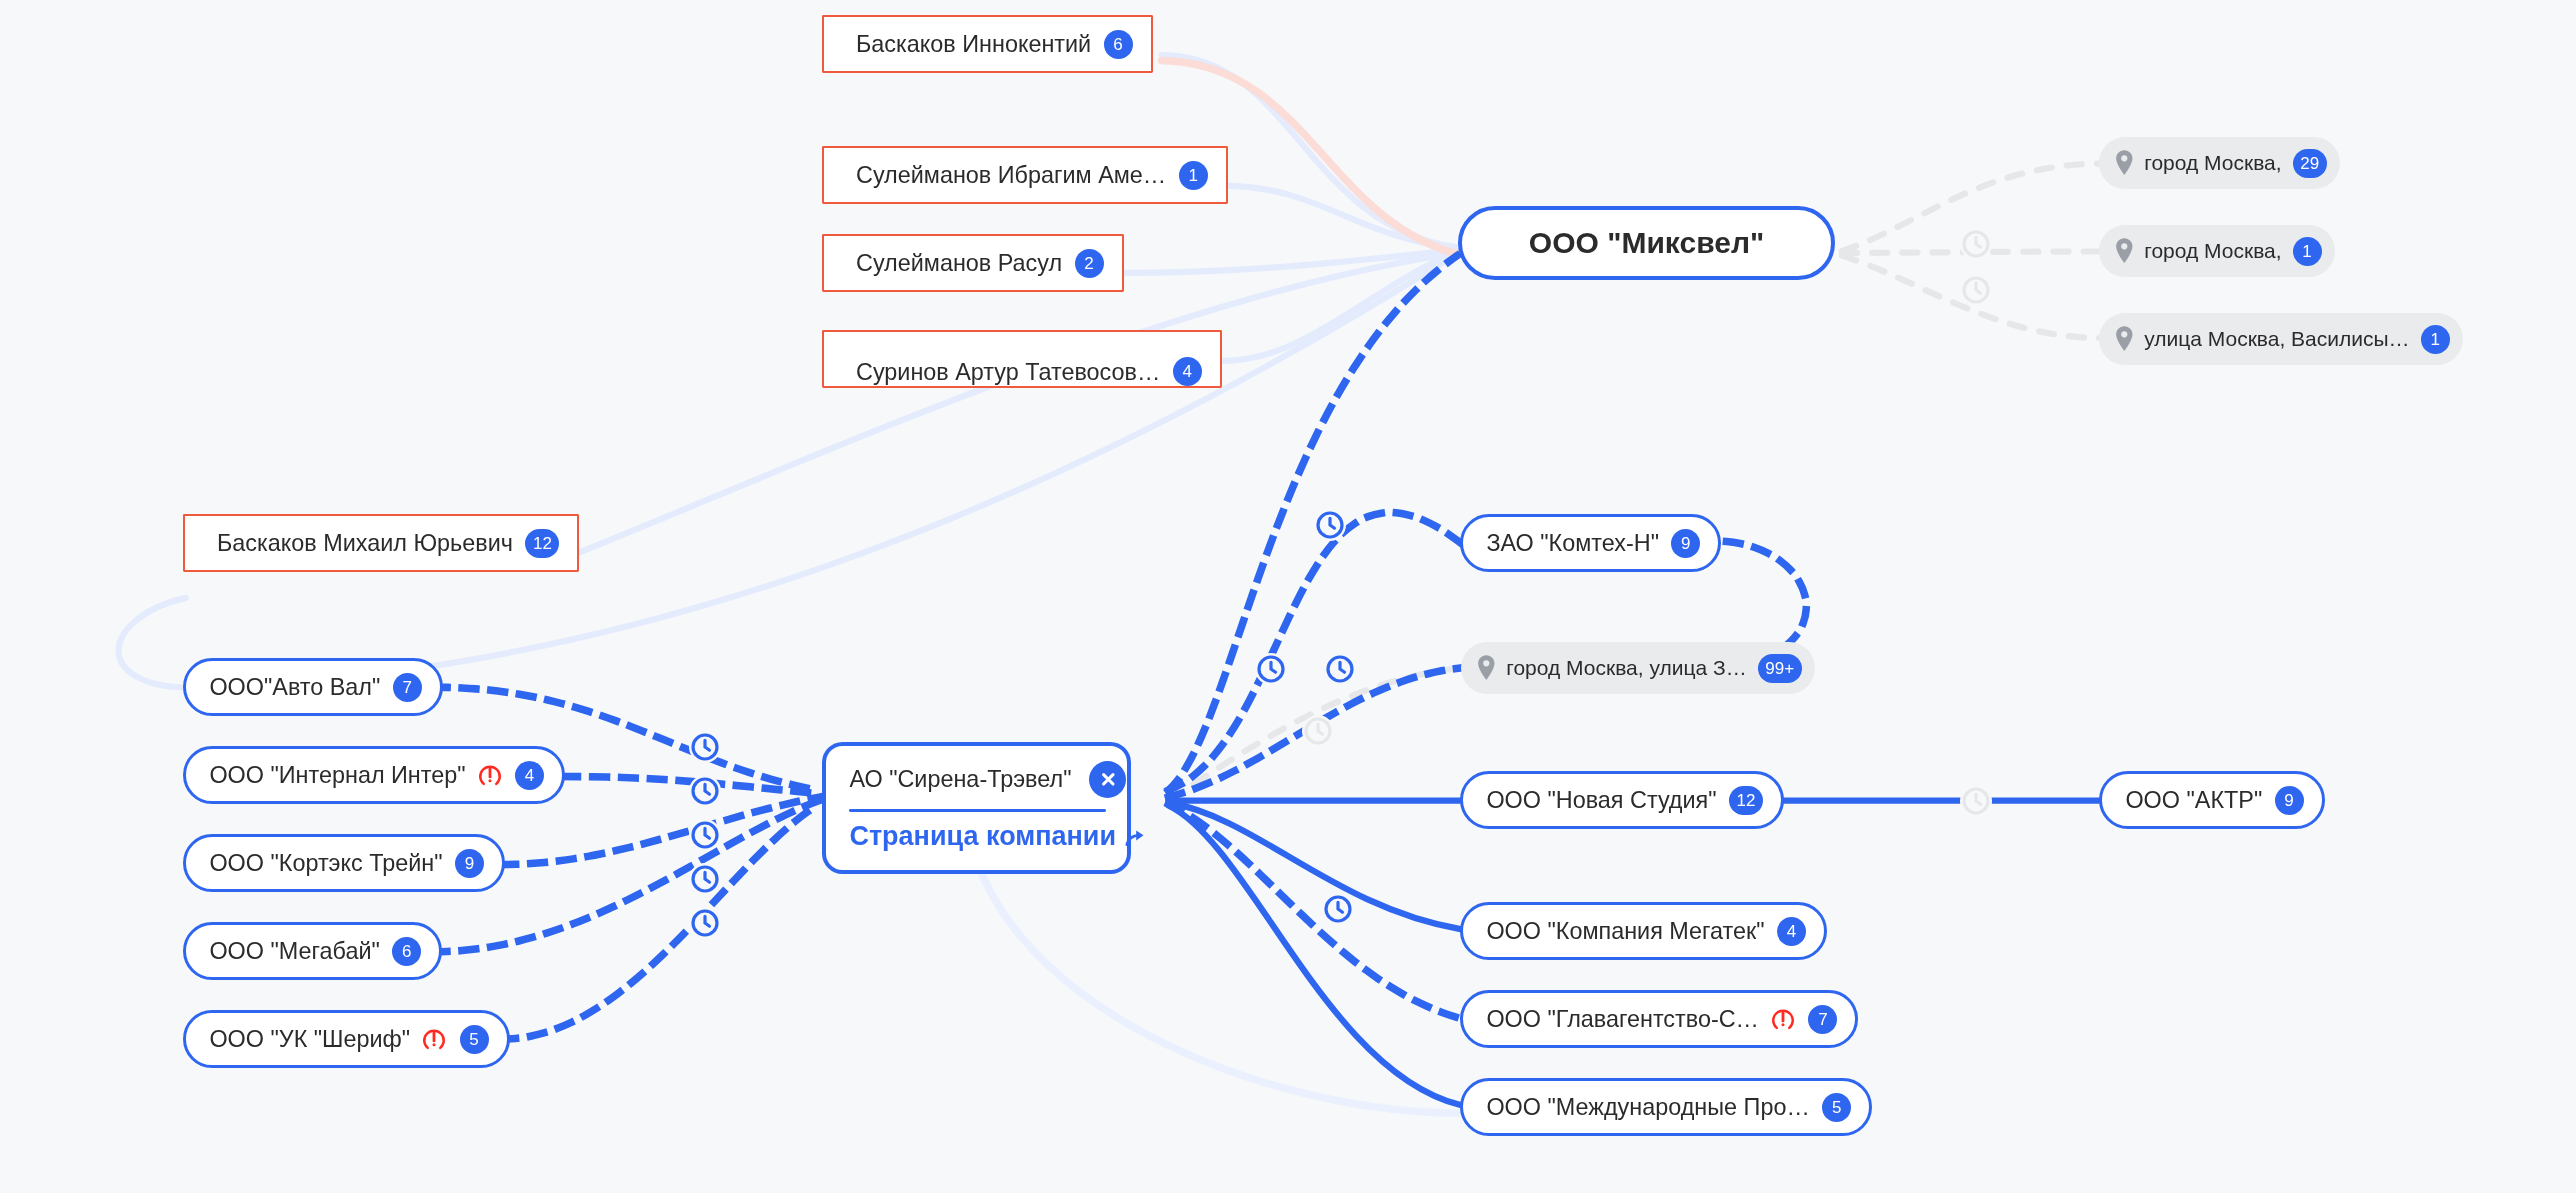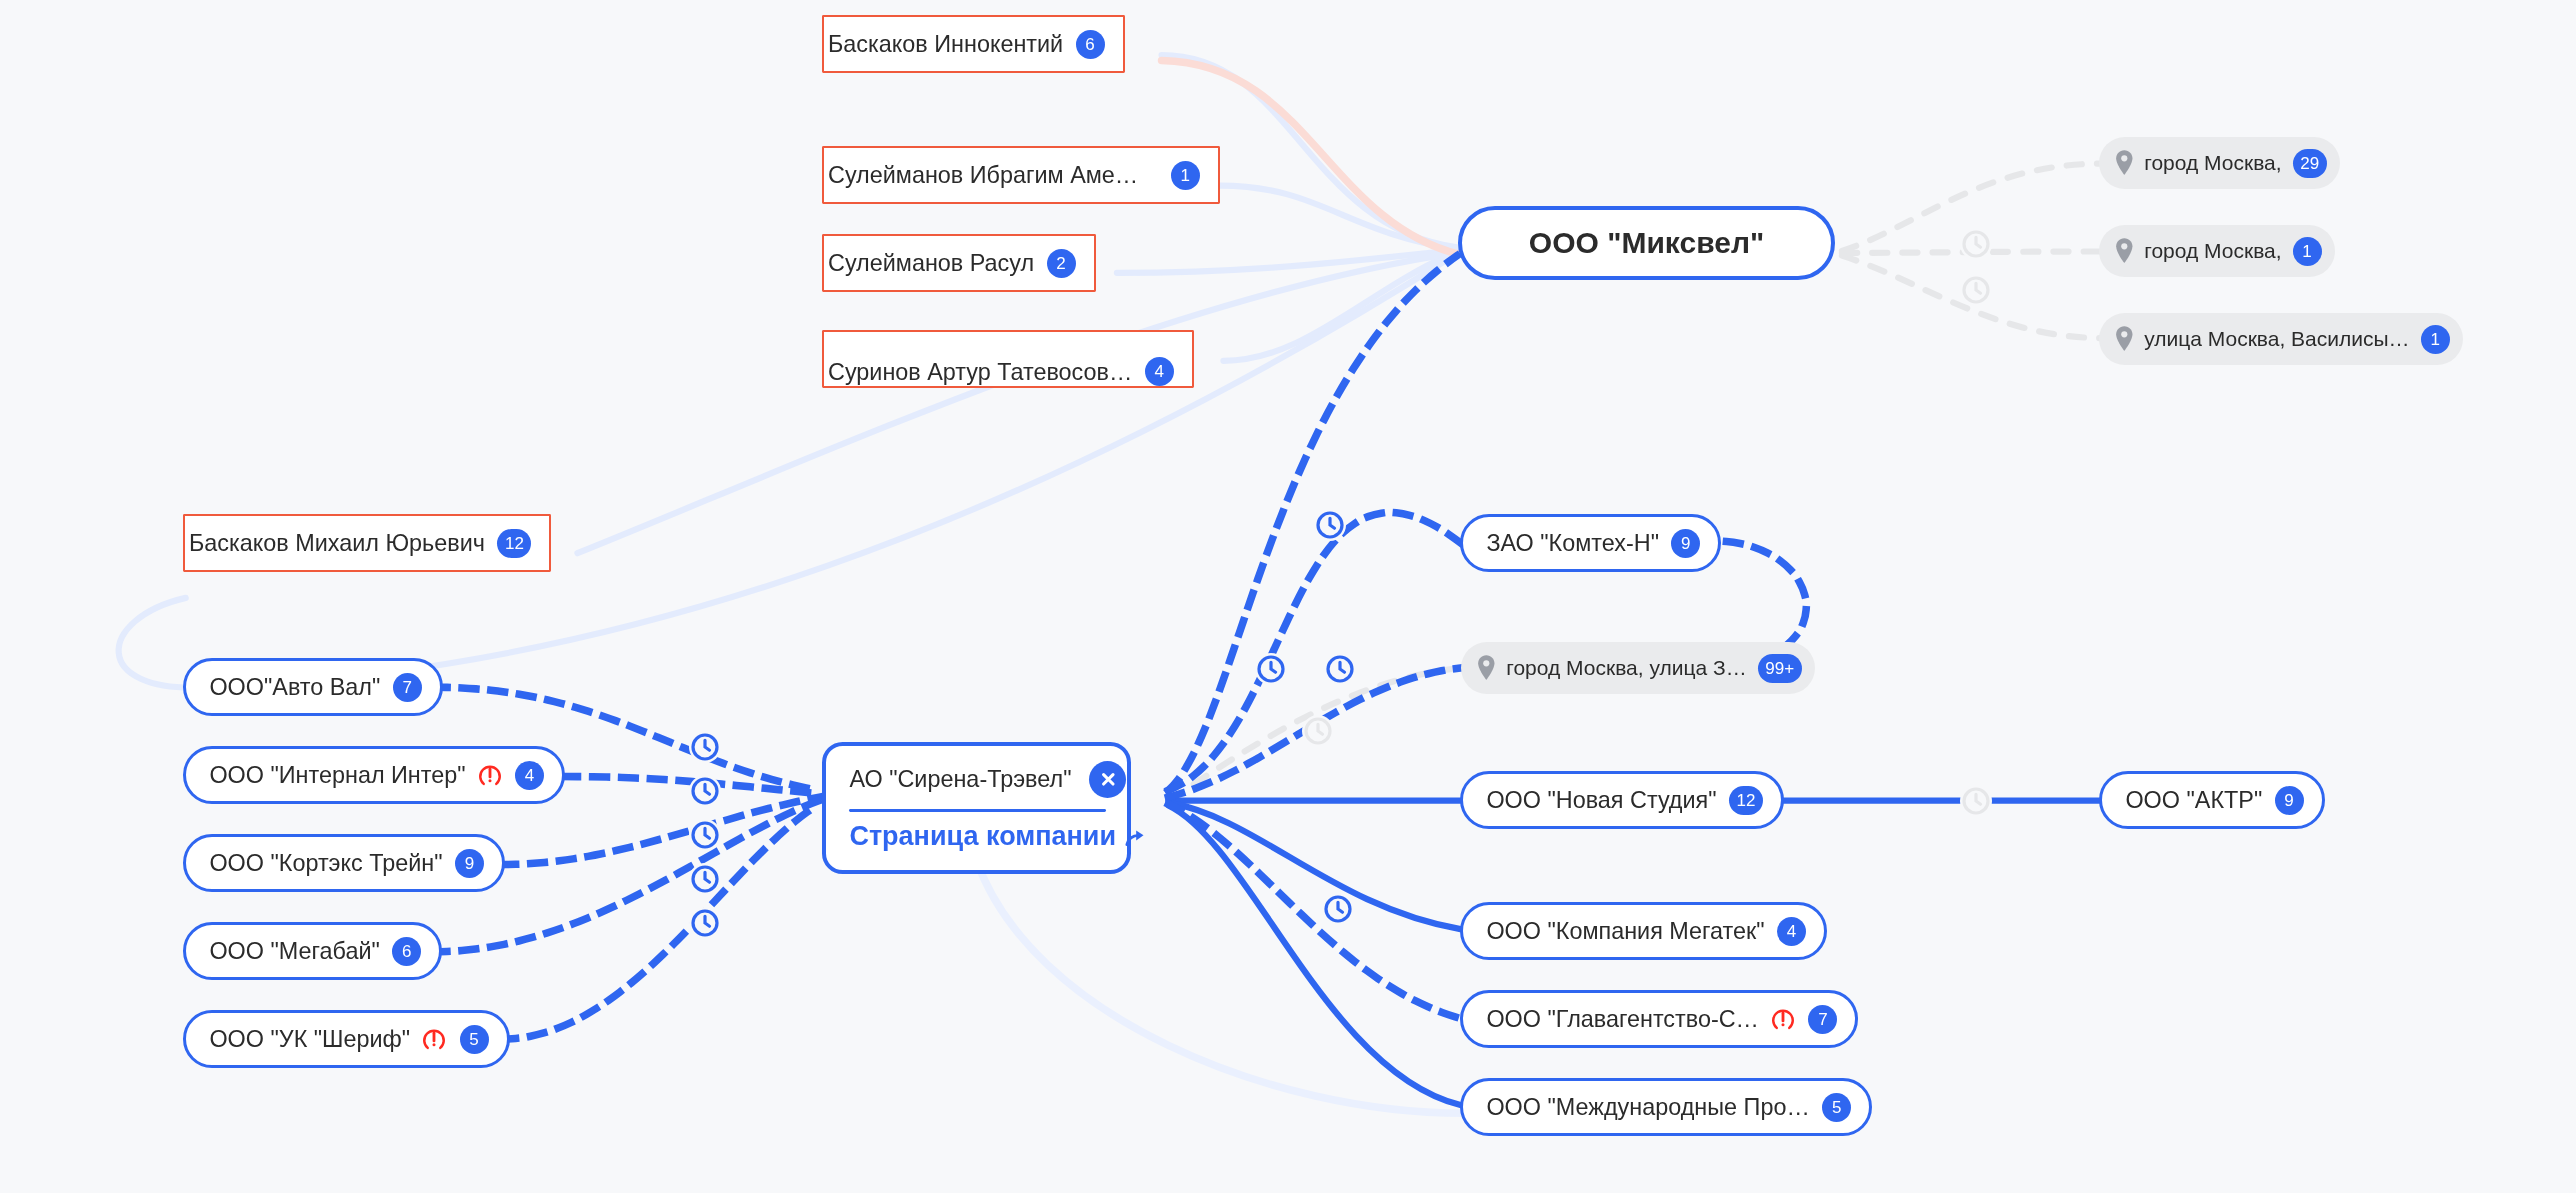--- a/index.html
+++ b/index.html
@@ -30,21 +30,21 @@
     display: flex;
     align-items: center;
     white-space: nowrap;
     background: #ffffff;
   }
 
   
   .node.person {
     border: 2.7px solid #f05a3c;
     border-radius: 1.4px;
-    padding: 0 18px 0 4px;
+    padding: 0 18px 0 32px;
     height: 58px;
     font-size: 23.4px;
     color: #2b2b2b;
   }
 
   
   .node.company {
     border: 3.4px solid #2f66f0;
     border-radius: 41px;
     padding: 0 18px 0 23.4px;
@@ -306,21 +306,21 @@
       <circle cx="12" cy="12" r="9" stroke="#eceef0" stroke-width="2.4"></circle>
       <path d="M12 7v5l3.4 2.4" stroke="#eceef0" stroke-width="2.4" stroke-linecap="round"></path>
     </svg>
   </div>
 
   <div class="node person" style="left:822px;top:15px;">
     <span class="node-label">Баскаков Иннокентий</span>
     <span class="badge">6</span>
   </div>
 
-  <div class="node person" style="left:822px;top:146px;gap:20px;">
+  <div class="node person" style="left:822px;top:146px;">
     <span class="node-label">Сулейманов Ибрагим Аме…</span>
     <span class="badge">1</span>
   </div>
 
   <div class="node person" style="left:822px;top:234px;">
     <span class="node-label">Сулейманов Расул</span>
     <span class="badge">2</span>
   </div>
 
   <div class="node person" style="left:822px;top:330px;align-items:flex-end;">

